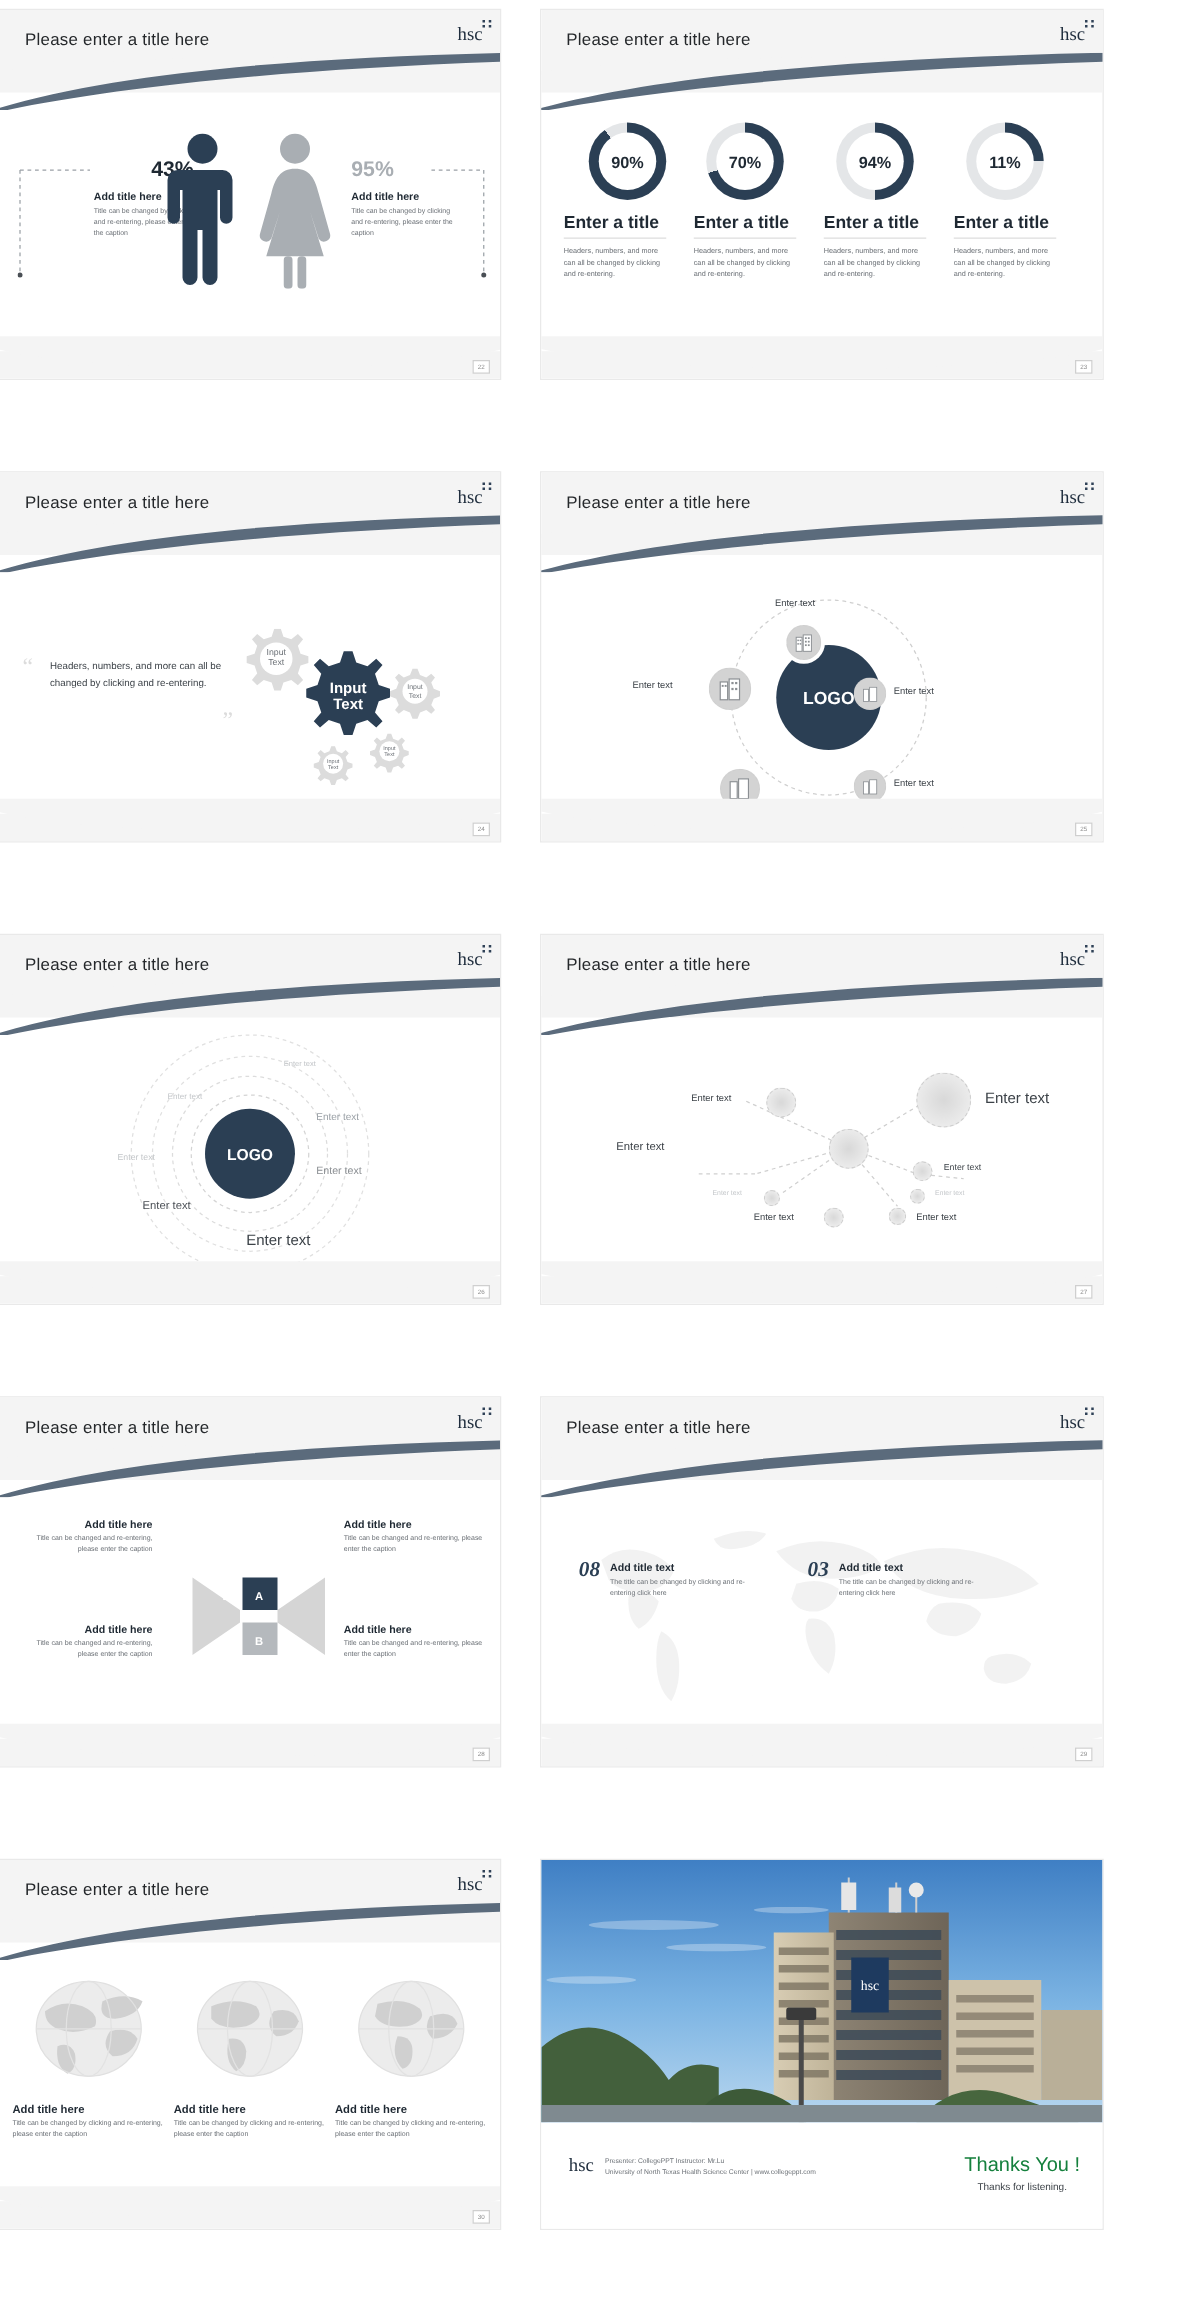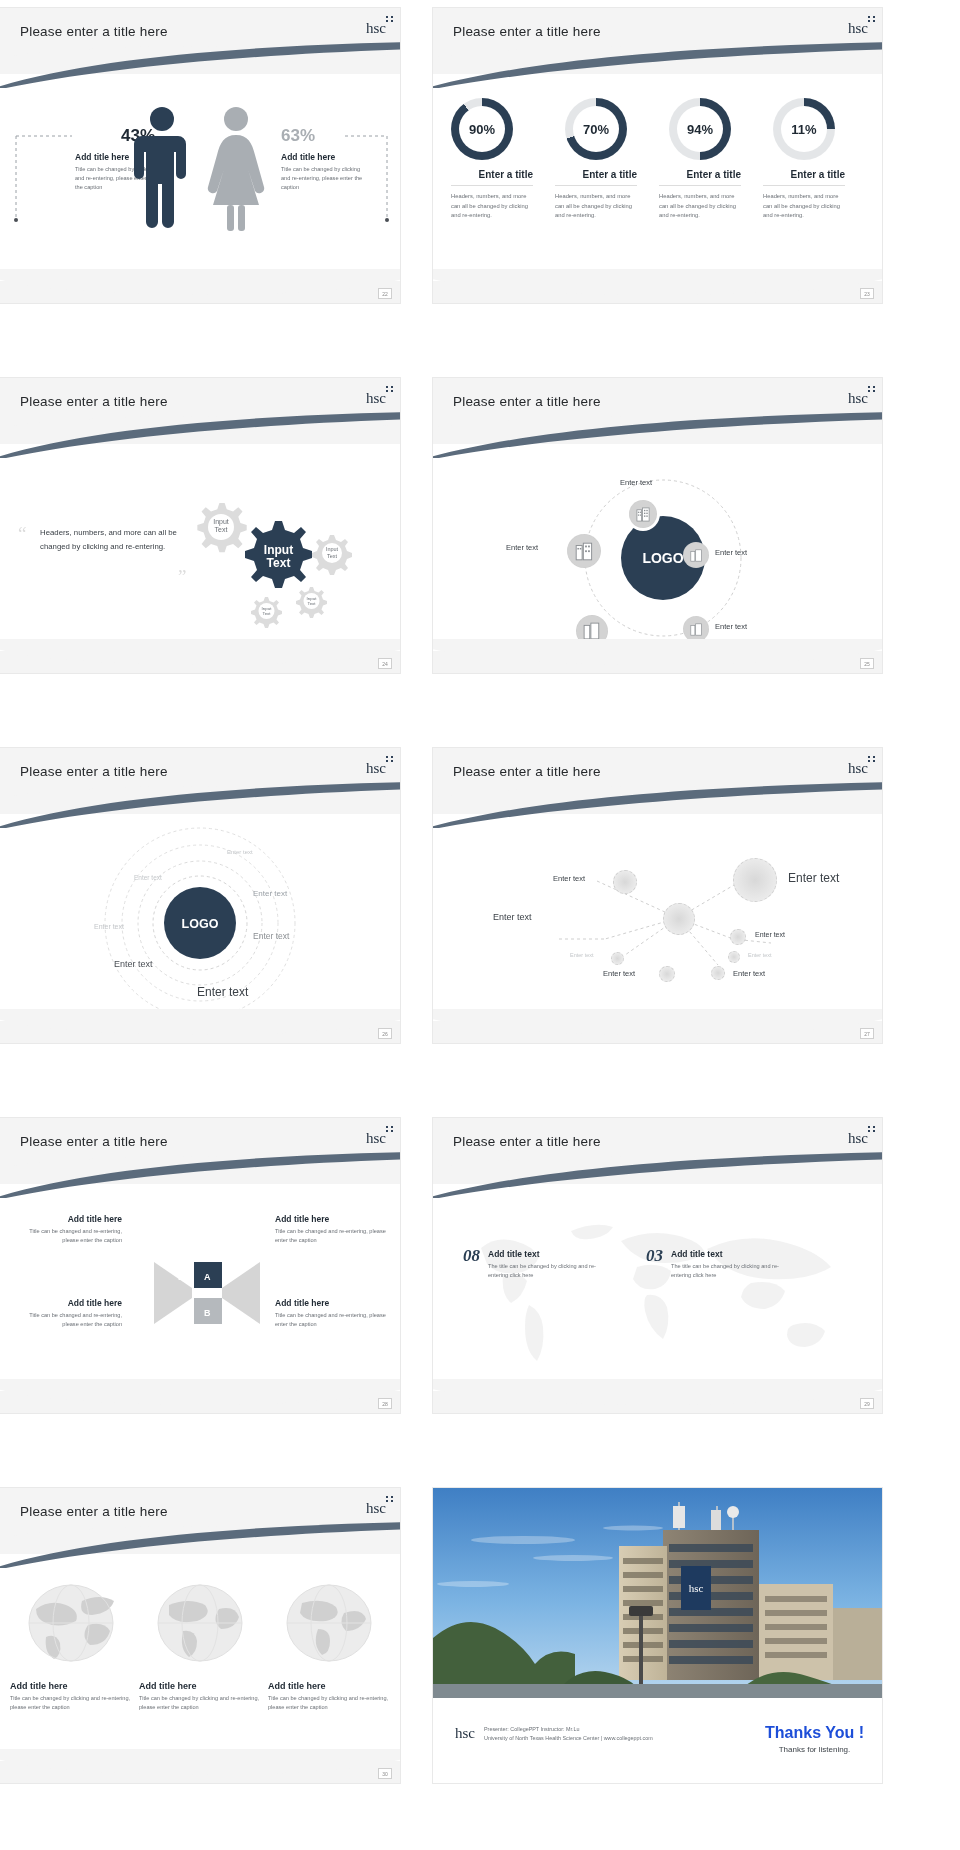--- a/index.html
+++ b/index.html
@@ -33,33 +33,33 @@
 
   .navy { color:#2b3f54; }
   .bodytxt { font-size:5.6px; line-height:9px; color:#6b7076; }
   .pctnum { font-size:17px; font-weight:bold; }
   .addtitle { font-size:8.5px; font-weight:bold; color:#1f2933; margin-bottom:3px;}
 
   
   .donut { width:62px; height:62px; border-radius:50%; position:relative; display:flex; align-items:center; justify-content:center;}
   .donut .hole { width:46px;height:46px;border-radius:50%;background:#fff; position:absolute; }
   .donut span { position:relative; z-index:2; font-size:13px; font-weight:bold; color:#1f2933; }
-  .dTitle { font-size:10px; font-weight:bold; color:#1f2933; text-align:right; padding-bottom:5px; border-bottom:1px solid #ddd;}
+  .dTitle { font-size:14px; font-weight:bold; color:#1f2933; text-align:left; padding-bottom:5px; border-bottom:1px solid #ddd;}
   .dBody { font-size:5.8px; line-height:9.5px; color:#6b7076; text-align:left; margin-top:6px;}
   .bldg { background:#d3d3d3; border-radius:50%; position:absolute; display:flex;align-items:center;justify-content:center;}
   .etxt { position:absolute; font-size:7.5px; color:#3c4248; white-space:nowrap;}
   .etxt.g { color:#c3c6c9; }
   .etxt.mg { color:#9aa0a6; }
 
   .nodec { position:absolute; border-radius:50%; border:1px dashed #d0d0d0;
            background:radial-gradient(circle at 50% 50%, #d8d8d8 0%, #e8e8e8 60%, #f2f2f2 100%); }
 
   .numbig { font-family:"Liberation Serif", serif; font-style:italic; font-weight:bold; font-size:17px; color:#2b3f54;}
 
-  .thanks { font-size:16px; font-weight:bold; color:#1d4ed8;}
+  .thanks { font-size:16px; font-weight:normal; color:#15803d;}
   .thankssub{ font-size:8px; color:#3c4248;}
   .ftline { font-size:5.4px; color:#6b7076; line-height:8.5px;}
 </style>
 </head>
 <body>
 
 <div class="grid">
 
 <div class="cellwrap">
       <div class="slide slideL">
@@ -94,21 +94,21 @@
   </svg>
 
   <svg style="position:absolute;left:205px;top:98px" width="62" height="125">
     <circle cx="31" cy="13" r="12" fill="#a9aeb3"></circle>
     <path d="M31,29 c-12,0 -16,8 -19,20 l-9,32 a5,5 0 0 0 9,4 l7,-22 l-11,36 h46 l-11,-36 l7,22 a5,5 0 0 0 9,-4 l-9,-32 c-3,-12 -7,-20 -19,-20 z" fill="#a9aeb3"></path>
     <rect x="22" y="99" width="7" height="26" rx="3" fill="#a9aeb3"></rect>
     <rect x="33" y="99" width="7" height="26" rx="3" fill="#a9aeb3"></rect>
   </svg>
 
   <div style="position:absolute;left:281px;top:118px;width:82px">
-    <div class="pctnum" style="color:#a9aeb3">63%</div>
+    <div class="pctnum" style="color:#a9aeb3">95%</div>
     <div class="addtitle" style="margin-top:6px">Add title here</div>
     <div class="bodytxt">Title can be changed by clicking and re-entering, please enter the caption</div>
   </div>
   <svg style="position:absolute;left:345px;top:125px" width="45" height="90">
     <path d="M0,3 L42,3" stroke="#9aa0a6" stroke-width="1" stroke-dasharray="3,3" fill="none"></path>
     <path d="M42,3 L42,86" stroke="#9aa0a6" stroke-width="1" stroke-dasharray="3,3" fill="none"></path>
     <circle cx="42" cy="87" r="2" fill="#4a4f55"></circle>
   </svg>
 
   <div class="foot"></div>
@@ -127,21 +127,21 @@
             <i></i>
           </span></div>
   <div class="swoosh swooshR">
     <svg width="470" height="46" viewBox="0 0 470 46">
             <path d="M0,46 C100,18 260,4 470,0 L470,7 C265,13 110,28 12,46 Z" fill="#5b6b7c"></path>
           </svg>
   </div>
 
   <div style="position:absolute;left:18px;top:90px;display:flex;gap:22px;">
     <div style="width:82px">
-      <div style="display:flex;justify-content:flex-start">
+      <div style="display:flex;justify-content:flex-end">
         <div class="donut" style="background:conic-gradient(#2b3f54 0% 90%, #e4e6e8 90% 100%)">
           <div class="hole"></div>
                 <span>90%</span>
         </div>
       </div>
       <div class="dTitle" style="margin-top:9px">Enter a title</div>
       <div class="dBody">Headers, numbers, and more can all be changed by clicking and re-entering.</div>
     </div>
     <div style="width:82px">
       <div style="display:flex;justify-content:center">

